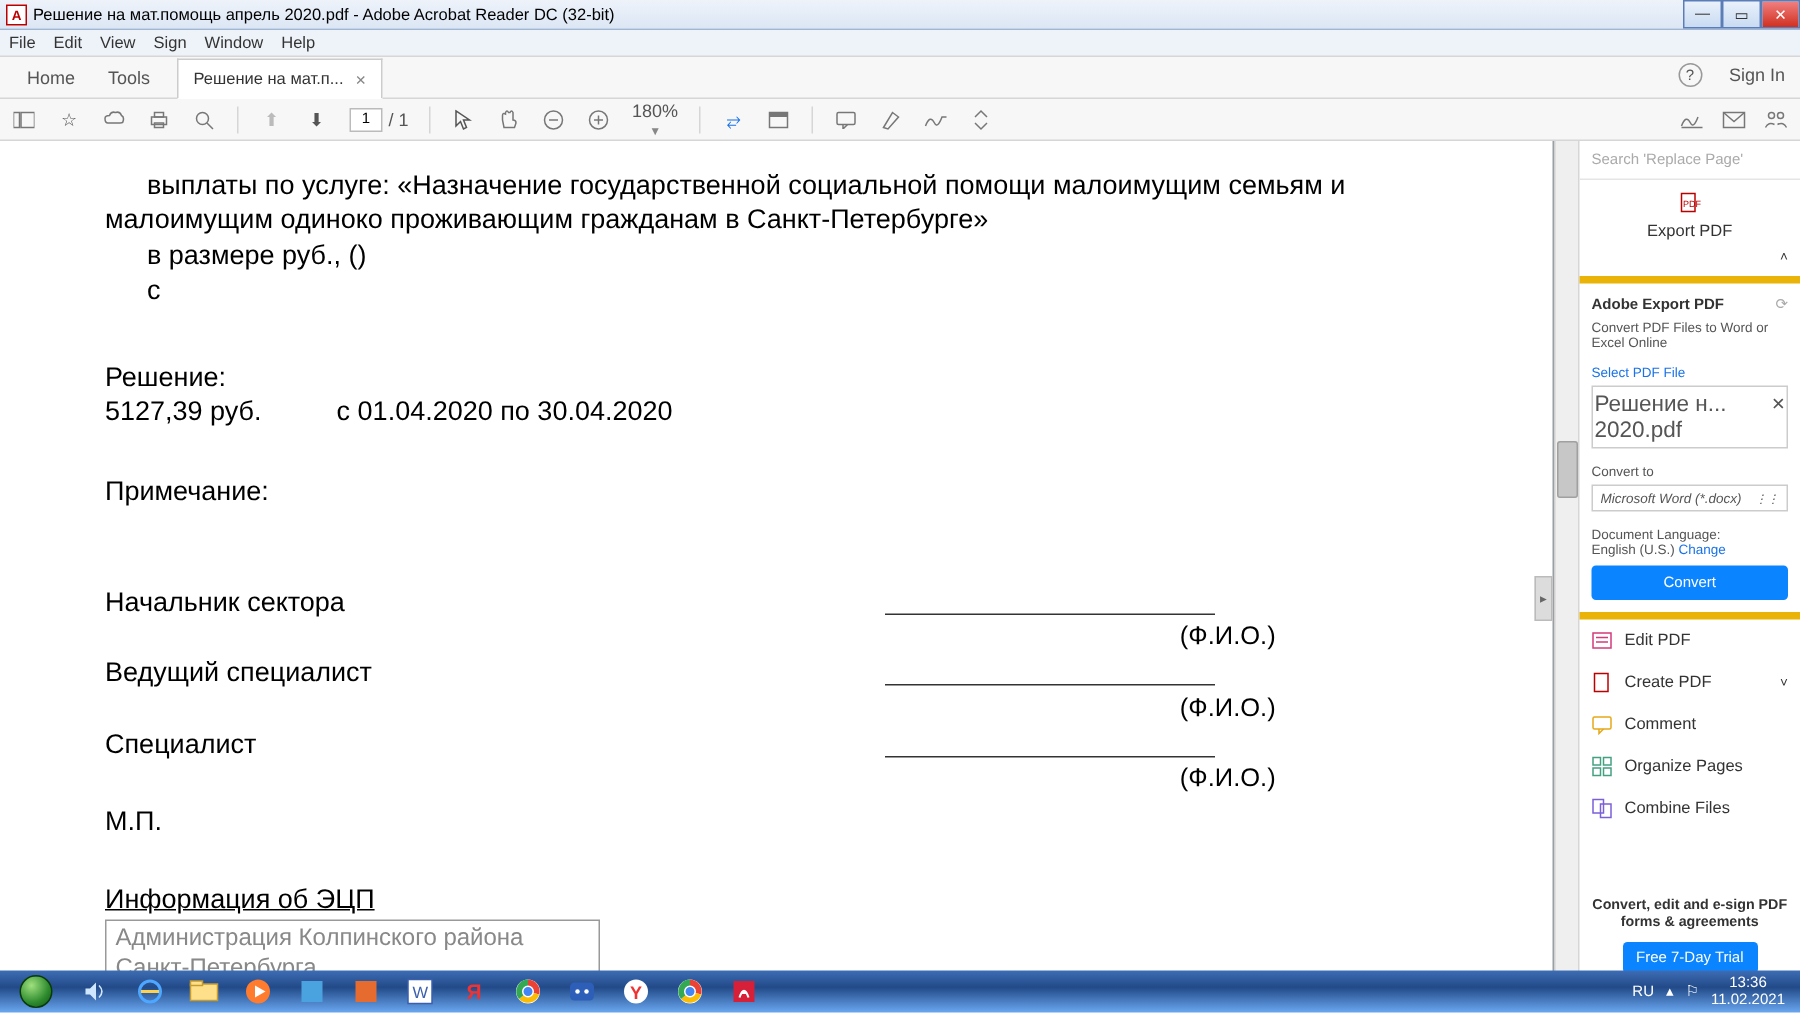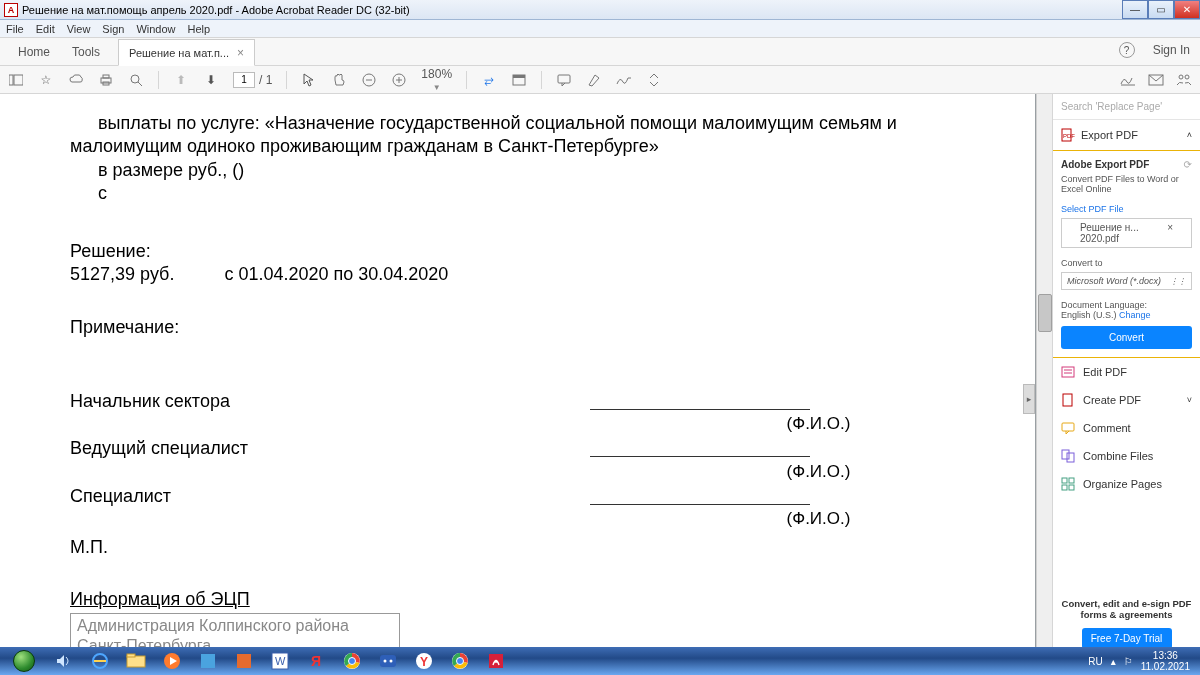--- a/index.html
+++ b/index.html
@@ -39,24 +39,24 @@
 .docwrap { flex:1; background:#999fa3; position:relative; overflow:hidden; }
 .paper { position:absolute; left:0; top:0; width:1035px; height:100%; background:#fff; padding:0 70px; font-family:"Times New Roman",serif; color:#000; font-size:18px; line-height:1.3; }
 .vscroll { position:absolute; right:0; top:0; width:16px; height:100%; background:#efefef; border-left:1px solid #d0d0d0; }
 .vscroll .thumb { position:absolute; top:200px; width:14px; left:1px; height:38px; background:#c7c7c7; border:1px solid #a0a0a0; border-radius:2px; }
 .sidecollapse { position:absolute; right:17px; top:290px; width:12px; height:30px; background:#dcdcdc; border:1px solid #bbb; font-size:9px; display:flex; align-items:center; justify-content:center; color:#666; }
 .leftcollapse { position:absolute; left:0; top:290px; width:12px; height:30px; background:#dcdcdc; border:1px solid #bbb; font-size:9px; display:flex; align-items:center; justify-content:center; color:#666; }
 
 
 .rpanel { width:148px; background:#fff; border-left:1px solid #d6d6d6; display:flex; flex-direction:column; font-size:10px; color:#555; }
 .rpanel .search { height:26px; border-bottom:1px solid #e5e5e5; display:flex; align-items:center; padding:0 8px; color:#aaa; font-size:10px; }
-.rpanel .sect { border-bottom:1px solid #eab308; padding:8px; }
+.rpanel .sect { border-bottom:5px solid #eab308; padding:8px;flex-direction:column; }
 .rpanel .sect.head { display:flex; align-items:center; gap:6px; font-size:11px; color:#333; }
 .rpanel .blue { color:#1a73e8; }
-.rpanel .filepick { border:1px solid #ccc; padding:3px 18px; font-size:10px; color:#555; display:flex; justify-content:space-between; margin-top:4px; }
+.rpanel .filepick { border:1px solid #ccc; padding:3px 1px; font-size:15px; color:#555; display:flex; justify-content:space-between; margin-top:4px; }
 .rpanel .selbox { border:1px solid #ccc; padding:3px 5px; font-size:9px; color:#555; display:flex; justify-content:space-between; align-items:center; margin-top:4px;font-style:italic; }
 .rpanel .convert-btn { background:#0a84ff; color:#fff; text-align:center; padding:6px; border-radius:3px; font-size:10px; margin-top:6px; }
 .rpanel .tool { display:flex; align-items:center; gap:8px; padding:7px 8px; font-size:11px; color:#333; }
 .rpanel .tool .ticon { width:14px; height:14px; }
 .rpanel .promo { text-align:center; font-size:9.5px; font-weight:bold; color:#333; padding:10px 6px 4px; }
 .rpanel .trial { background:#0a84ff; color:#fff; text-align:center; padding:5px 8px; border-radius:3px; font-size:10px; margin:4px auto 8px; width:90px; }
 
 
 .paper .indent1 { text-indent:28px; }
 .paper .sigrow { display:flex; margin-top:22px; }
@@ -324,33 +324,33 @@
       </div>
     <div class="tool">
         <svg class="ticon" width="14" height="14">
           <rect x="1" y="2" width="12" height="8" rx="1" fill="none" stroke="#e6a817"></rect>
           <path d="M5 10 L5 13 L8 10" fill="none" stroke="#e6a817"></path>
         </svg>
         <span>Comment</span>
       </div>
     <div class="tool">
         <svg class="ticon" width="14" height="14">
-          <rect x="1" y="1" width="7" height="9" fill="none" stroke="#7b5fd9"></rect>
-          <rect x="6" y="4" width="7" height="9" fill="none" stroke="#7b5fd9"></rect>
-        </svg>
-        <span>Combine Files</span>
-      </div>
-    <div class="tool">
-        <svg class="ticon" width="14" height="14">
           <rect x="1" y="1" width="5" height="5" fill="none" stroke="#44a082"></rect>
           <rect x="8" y="1" width="5" height="5" fill="none" stroke="#44a082"></rect>
           <rect x="1" y="8" width="5" height="5" fill="none" stroke="#44a082"></rect>
           <rect x="8" y="8" width="5" height="5" fill="none" stroke="#44a082"></rect>
         </svg>
         <span>Organize Pages</span>
+      </div>
+    <div class="tool">
+        <svg class="ticon" width="14" height="14">
+          <rect x="1" y="1" width="7" height="9" fill="none" stroke="#7b5fd9"></rect>
+          <rect x="6" y="4" width="7" height="9" fill="none" stroke="#7b5fd9"></rect>
+        </svg>
+        <span>Combine Files</span>
       </div>
     <div style="flex:1"></div>
     <div class="promo">Convert, edit and e-sign PDF forms &amp; agreements</div>
     <div class="trial">Free 7-Day Trial</div>
   </div>
 </div>
 
 <div class="taskbar">
   <div class="tbico start">
       <div class="orb"></div>

